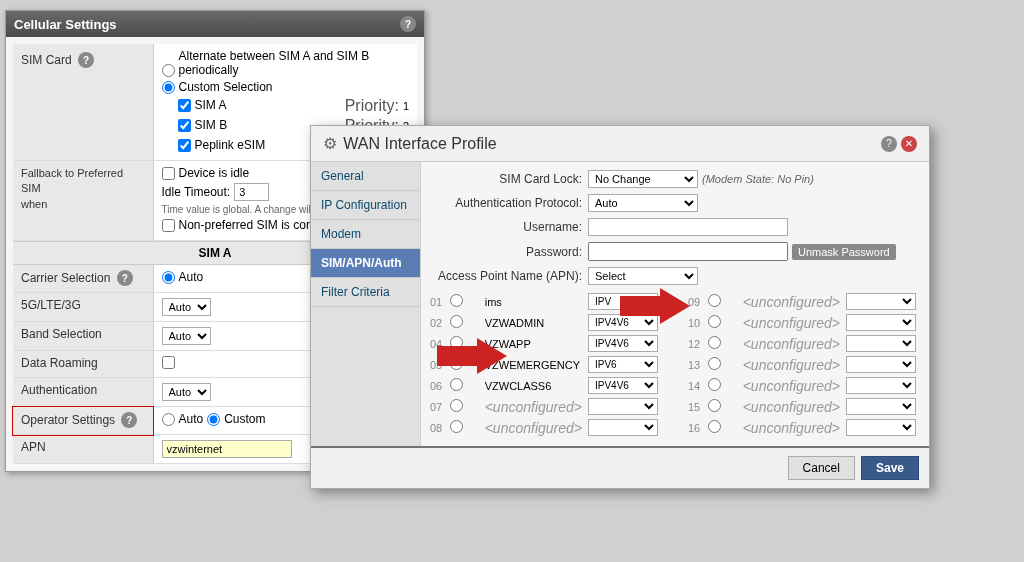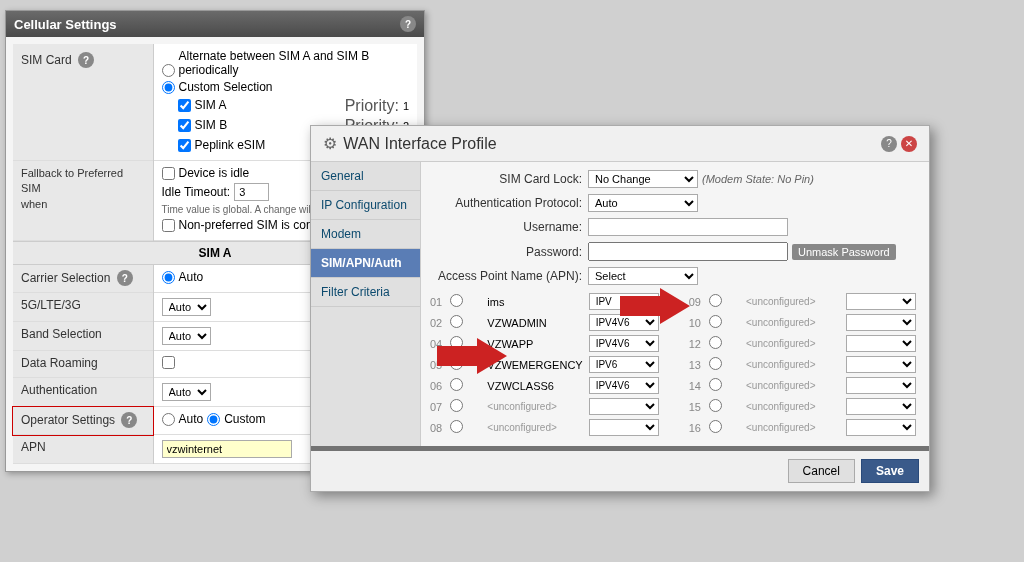--- a/index.html
+++ b/index.html
@@ -269,21 +269,21 @@
       color: #666;
       font-style: italic;
     }
 
     
     .wan-footer {
       padding: 8px 10px;
       display: flex;
       justify-content: flex-end;
       gap: 6px;
-      border-top: 5px solid #737373;
+      border-top: 2px solid #737373;
       background: #f0f0f0;
     }
     .btn-cancel {
       padding: 4px 14px;
       background: #e0e0e0;
       border: 1px solid #aaa;
       cursor: pointer;
       font-size: 12px;
     }
     .btn-save {
@@ -300,21 +300,22 @@
     .arrow-right {
       position: absolute;
       z-index: 20;
     }
     .arrow-right svg {
       fill: #cc2222;
     }
 
     .unconfigured {
       color: #999;
-      font-size: 10px;
+      font-style: italic;
+      font-size: 14px;
     }
   </style>
 </head>
 <body>
 
 <div class="cellular-panel">
   <div class="cellular-title-bar">
     <span>Cellular Settings</span>
     <span class="help-icon">?</span>
   </div>

